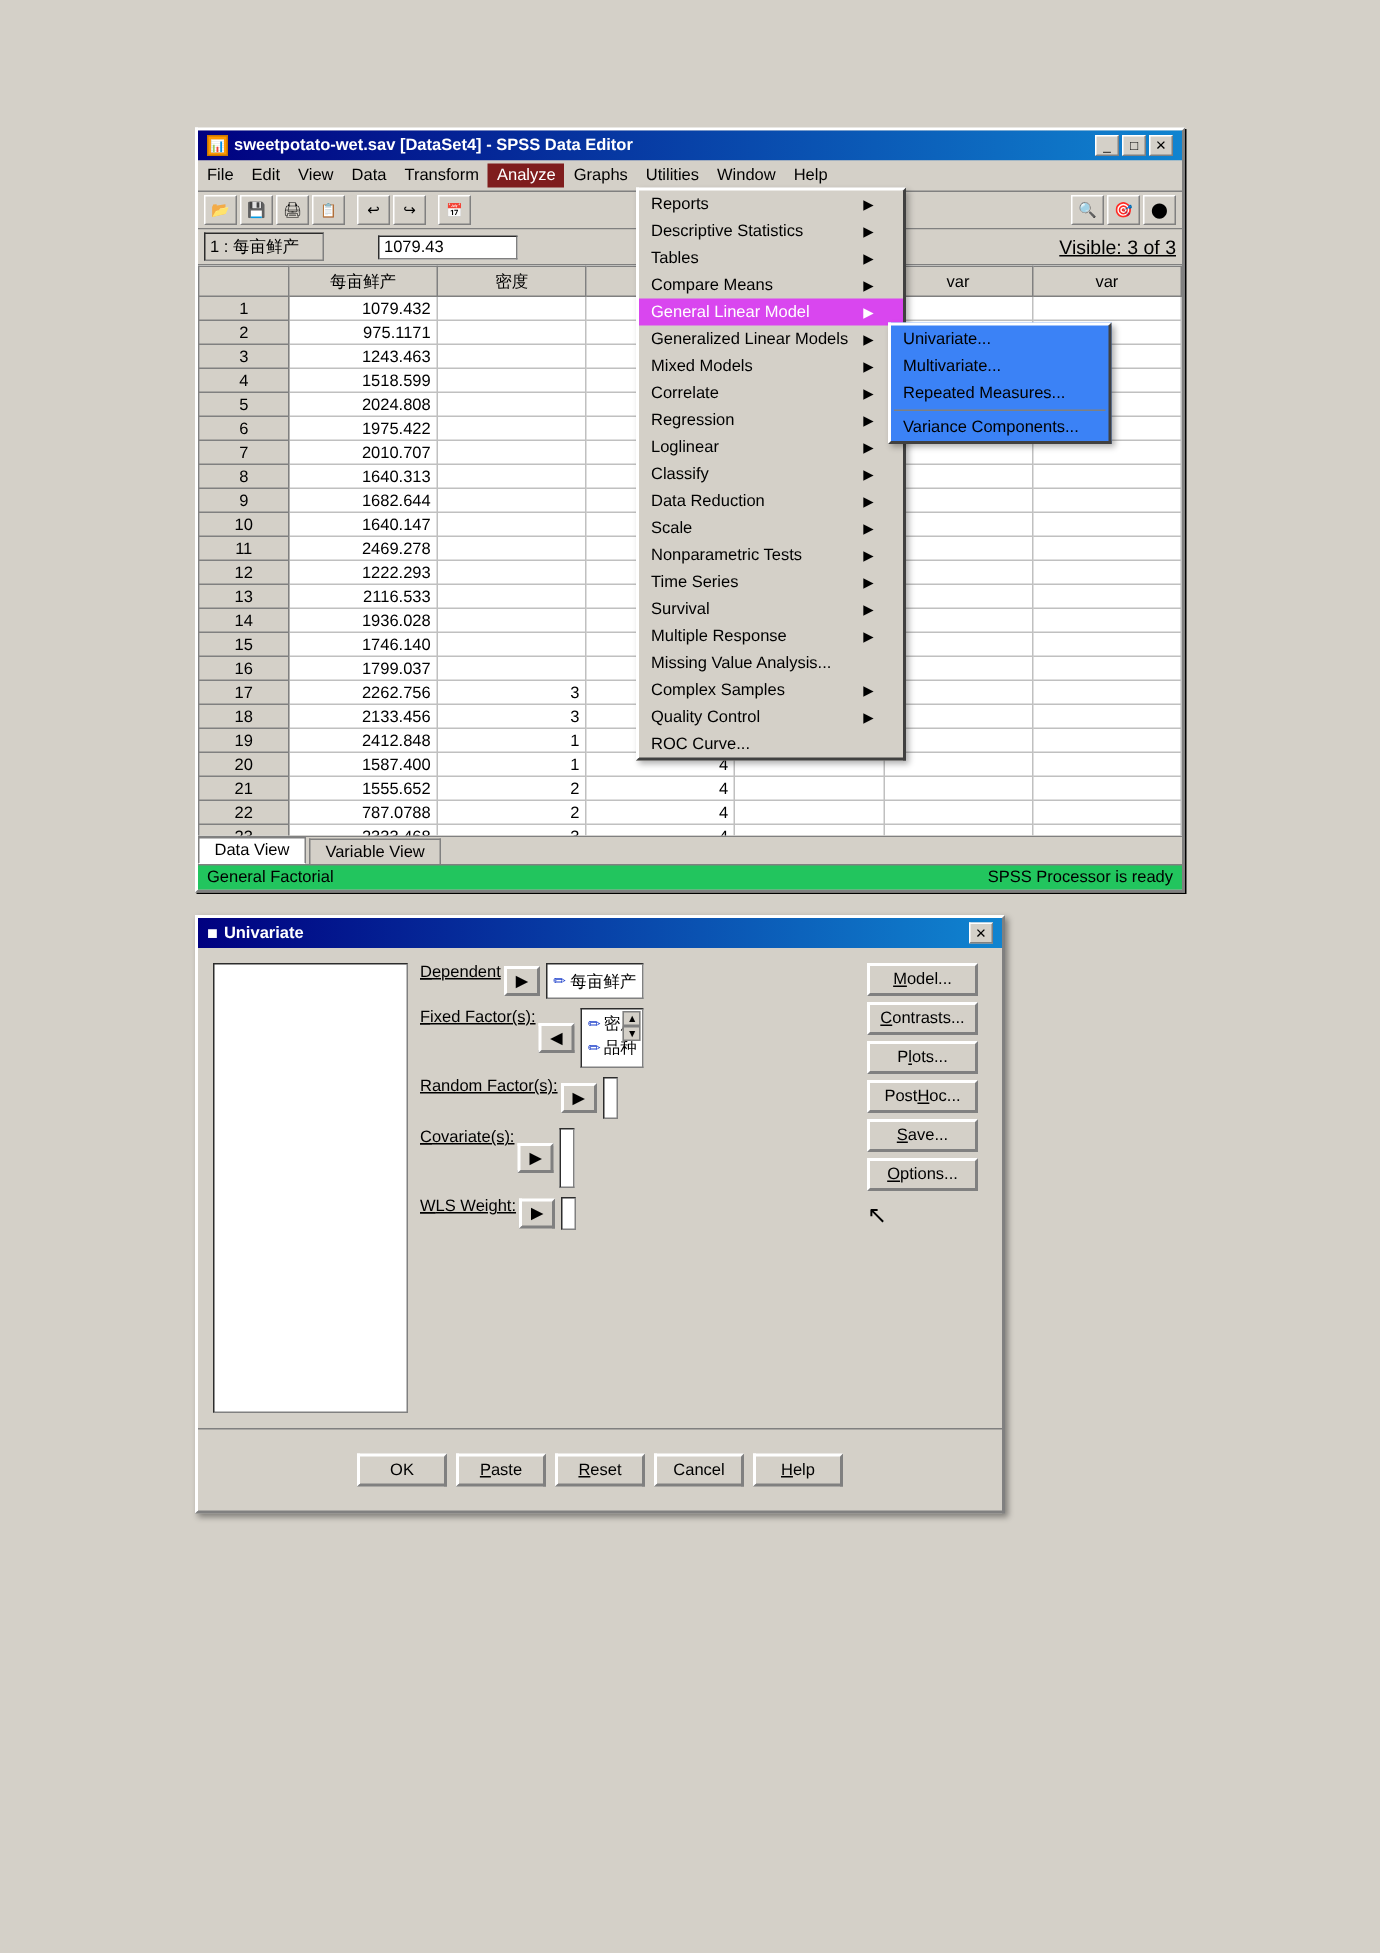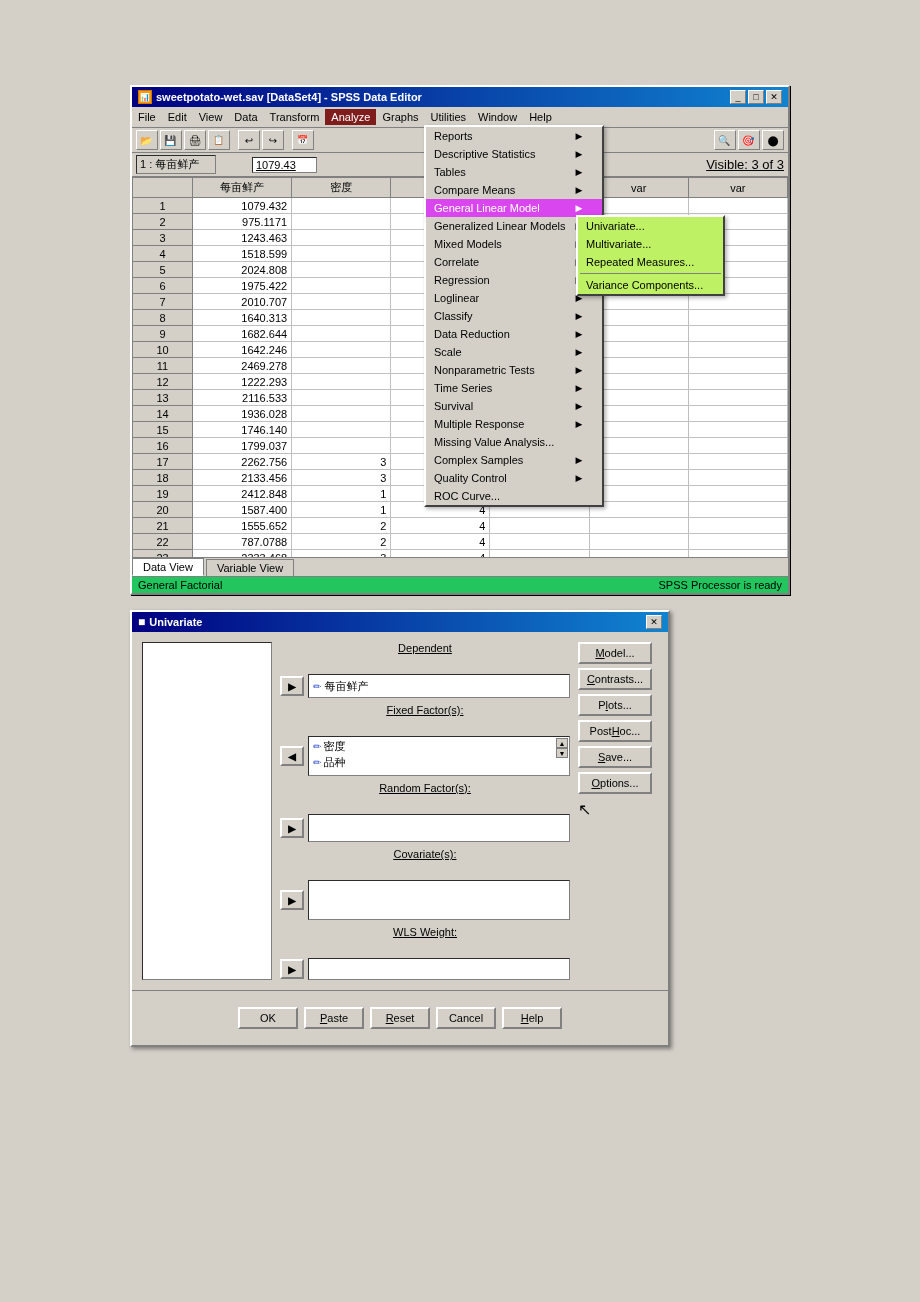--- a/index.html
+++ b/index.html
@@ -121,25 +121,24 @@
       gap: 16px;
       border-bottom: 1px solid #808080;
     }
     .formula-cell {
       width: 80px;
       border: 1px inset #808080;
       background: white;
       padding: 1px 3px;
     }
     .formula-value {
-      width: 65px;
+      width: 93px;
       border: 1px inset #808080;
       background: white;
       padding: 1px 3px;
-      text-decoration: underline;
     }
     .visible-label {
       margin-left: auto;
       font-size: 13px;
       text-decoration: underline;
     }
 
     
     .spreadsheet-container {
       overflow: hidden;
@@ -236,23 +235,23 @@
     }
     .popup-sep {
       height: 1px;
       background: #808080;
       margin: 2px 2px;
     }
 
     
     .glm-submenu {
       position: absolute;
-      left: 152px;
+      left: 168px;
       top: 90px;
-      background: #bef264;
+      background: #3b82f6;
       border: 2px solid #fff;
       border-right-color: #404040;
       border-bottom-color: #404040;
       box-shadow: 2px 2px 4px rgba(0,0,0,0.3);
       min-width: 140px;
       z-index: 300;
     }
 
     
     .univariate-dialog {
@@ -294,23 +293,22 @@
     }
     .dialog-right {
       width: 80px;
       display: flex;
       flex-direction: column;
       gap: 4px;
     }
 
     .field-group {
       display: flex;
-      flex-direction: column;
-      gap: 20px;
-      text-align: center;
+      flex-direction: row;
+      gap: 2px;
     }
     .field-label {
       font-size: 11px;
       text-decoration: underline;
     }
     .field-box {
       border: 1px inset #808080;
       background: white;
       min-height: 24px;
       padding: 2px 4px;
@@ -543,21 +541,21 @@
               <td class="row-num">9</td>
               <td>1682.644</td>
               <td></td>
               <td></td>
               <td></td>
               <td></td>
               <td></td>
             </tr>
             <tr>
               <td class="row-num">10</td>
-              <td>1642.246</td>
+              <td>1640.147</td>
               <td></td>
               <td></td>
               <td></td>
               <td></td>
               <td></td>
             </tr>
             <tr>
               <td class="row-num">11</td>
               <td>2469.278</td>
               <td></td>

